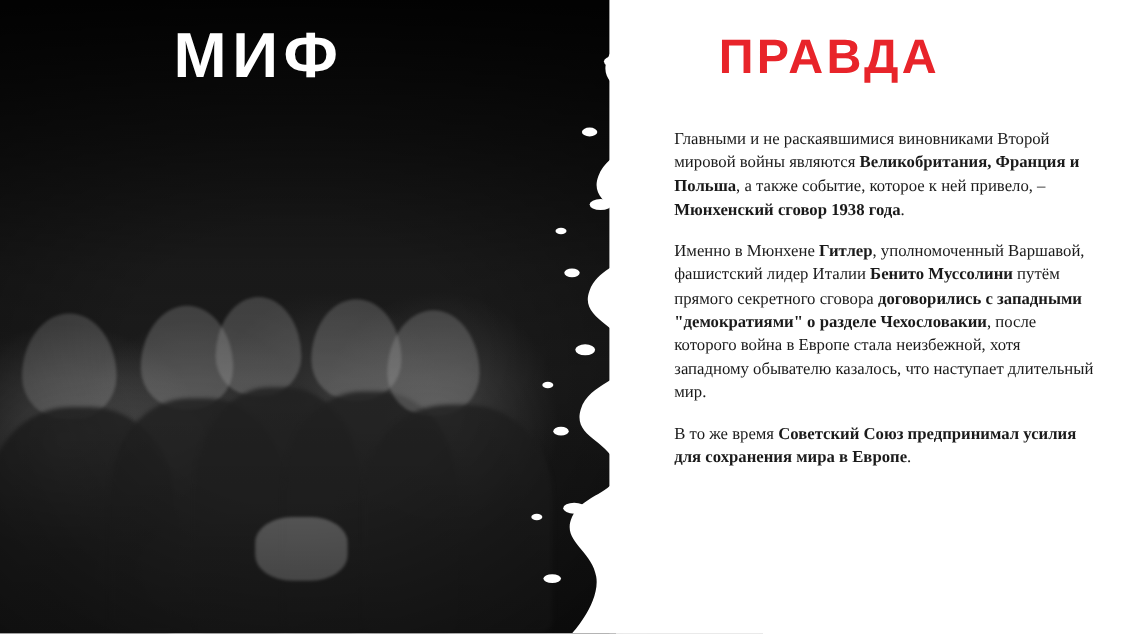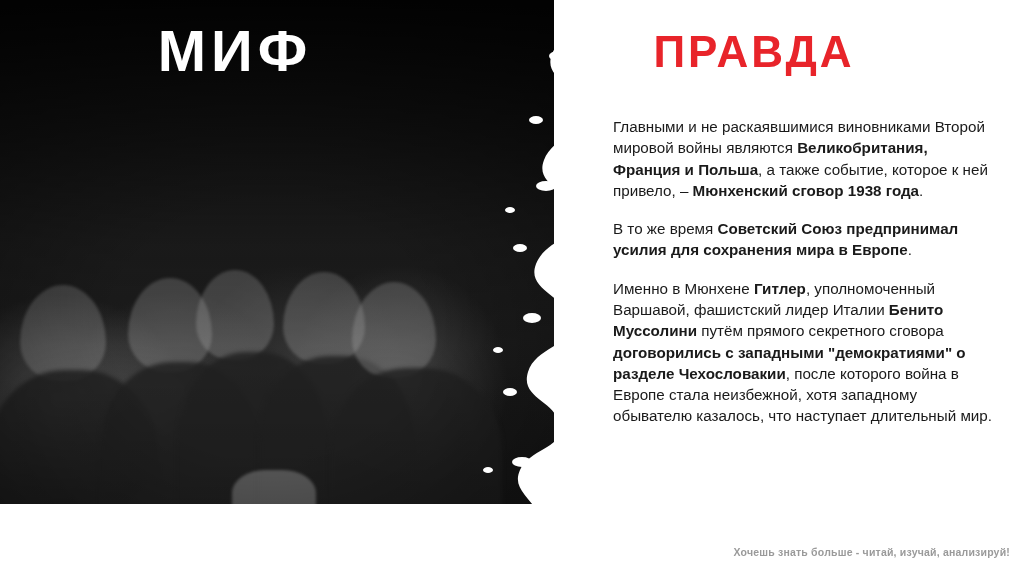--- a/index.html
+++ b/index.html
@@ -13,21 +13,21 @@
     height: 576px;
     overflow: hidden;
     background: #ffffff;
     font-family: "Liberation Sans", sans-serif;
   }
 
   
   .left-panel {
     position: absolute;
     left: 0; top: 0;
-    width: 560px; height: 504px;
+    width: 560px; height: 576px;
     overflow: hidden;
     background: #1d1d1d;
   }
   
   .photo {
     position: absolute;
     left: 0; top: 0;
     width: 560px; height: 576px;
     background:
       radial-gradient(ellipse 180px 150px at 60px 400px, rgba(150,150,150,0.55), rgba(0,0,0,0) 70%),
@@ -106,21 +106,21 @@
     line-height: 1;
   }
   .truth-body {
     position: absolute;
     left: 613px; top: 116px;
     width: 382px;
     color: #1a1a1a;
     font-size: 15.2px;
     line-height: 1.40;
   }
-  .truth-body p { margin: 0 0 17px 0; }
+  .truth-body p { margin: 0 0 17px 0; font-family: Liberation Serif, serif; }
   .truth-body b { font-weight: 700; }
 
   .footer-note {
     position: absolute;
     right: 14px; bottom: 18px;
     color: #9a9a9a;
     font-size: 10.5px;
     font-weight: 700;
     letter-spacing: 0.2px;
   }
@@ -178,18 +178,17 @@
       <ellipse cx="262" cy="290" rx="8" ry="4"></ellipse>
       <ellipse cx="276" cy="396" rx="6" ry="3"></ellipse>
       <ellipse cx="264" cy="498" rx="7" ry="4"></ellipse>
     </g>
   </svg>
 
   <div class="right-panel"></div>
   <div class="truth-title" style="left:554px;">ПРАВДА</div>
   <div class="truth-body">
       <p><span>Главными и не раскаявшимися виновниками Второй мировой войны являются </span><b>Великобритания, Франция и Польша</b><span>, а также событие, которое к ней привело, – </span><b>Мюнхенский сговор 1938 года</b><span>.</span></p>
+      <p><span>Именно в Мюнхене </span><b>Гитлер</b><span>, уполномоченный Варшавой, фашистский лидер Италии </span><b>Бенито Муссолини</b><span> путём прямого секретного сговора </span><b>договорились с западными "демократиями" о разделе Чехословакии</b><span>, после которого война в Европе стала неизбежной, хотя западному обывателю казалось, что наступает длительный мир.</span></p>
       <p><span>В то же время </span><b>Советский Союз предпринимал усилия для сохранения мира в Европе</b><span>.</span></p>
-      <p><span>Именно в Мюнхене </span><b>Гитлер</b><span>, уполномоченный Варшавой, фашистский лидер Италии </span><b>Бенито Муссолини</b><span> путём прямого секретного сговора </span><b>договорились с западными "демократиями" о разделе Чехословакии</b><span>, после которого война в Европе стала неизбежной, хотя западному обывателю казалось, что наступает длительный мир.</span></p>
     </div>
 
-  <div class="footer-note">Хочешь знать больше - читай, изучай, анализируй!</div>
 </div>
 
 </body></html>

